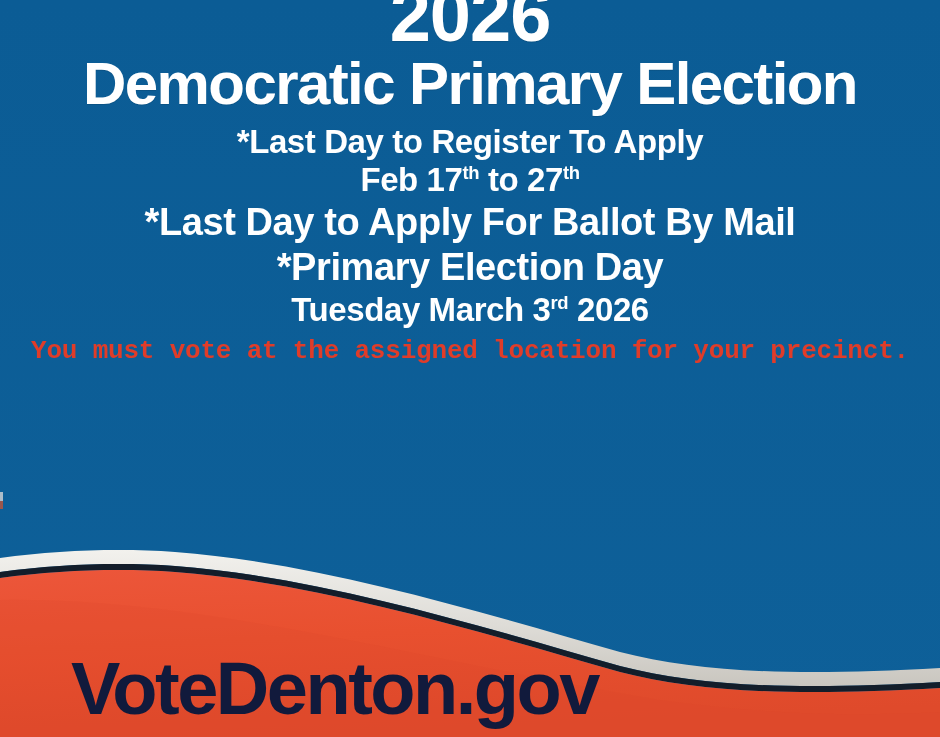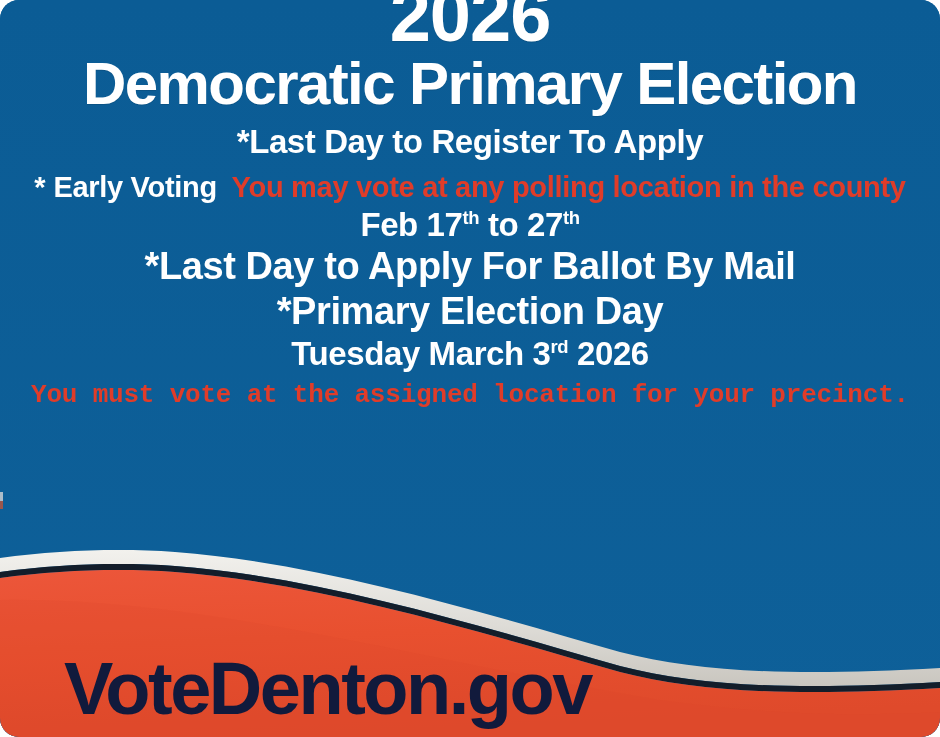--- a/index.html
+++ b/index.html
@@ -7,21 +7,20 @@
     padding: 0;
     background: #ffffff;
   }
   #poster {
     position: relative;
     width: 940px;
     height: 737px;
     overflow: hidden;
     background: #0B5C95;
     font-family: "Liberation Sans", sans-serif;
-    border-radius: 19px;
     -webkit-font-smoothing: antialiased;
   }
 
   
   #wall-photo {
     position: absolute;
     left: 0;
     top: 0;
     width: 940px;
     height: 737px;
@@ -96,21 +95,21 @@
     vertical-align: super;
     line-height: 0;
     font-weight: 700;
   }
 
   .star { letter-spacing: 0; }
 
   
   #url-wrap {
     position: absolute;
-    left: 64px;
+    left: 71px;
     top: 652px;
     z-index: 4;
   }
   #url-text {
     color: #111A3C;
     font-size: 74px;
     font-weight: 700;
     letter-spacing: -2.5px;
     line-height: 1;
     font-stretch: condensed;
@@ -169,25 +168,20 @@
   </svg>
 
   <div id="content">
 
     <div class="year">2026</div>
 
     <div class="headline">Democratic Primary Election</div>
 
     <div class="line lbl-lg">*Last Day to Register To Apply</div>
 
-    <div class="line early-row">
-      <span class="star">*</span>
-      <span>Early Voting</span>
-      <span class="red">You may vote at any polling location in the county</span>
-    </div>
     <div class="line date-ln">
       <span>Feb 17</span><sup>th</sup><span> to 27</span><sup>th</sup>
     </div>
 
     <div class="line lbl-md">*Last Day to Apply For Ballot By Mail</div>
 
     <div class="line lbl-md">*Primary Election Day</div>
     <div class="line date-ln">
       <span>Tuesday March 3</span><sup>rd</sup><span> 2026</span>
     </div>

